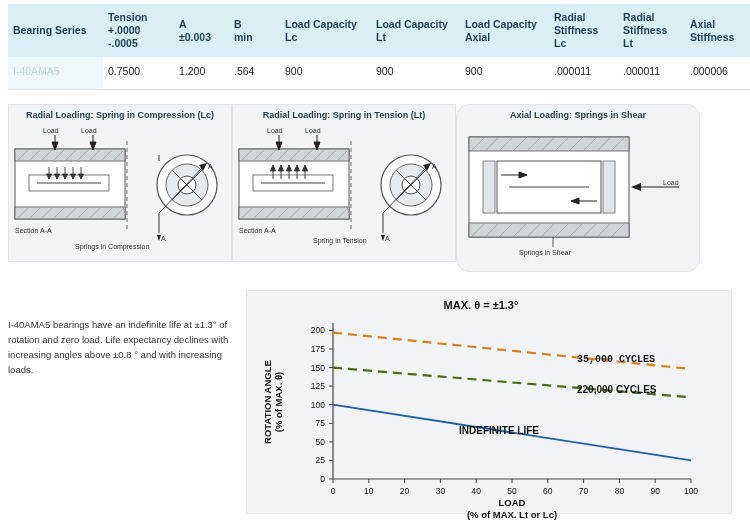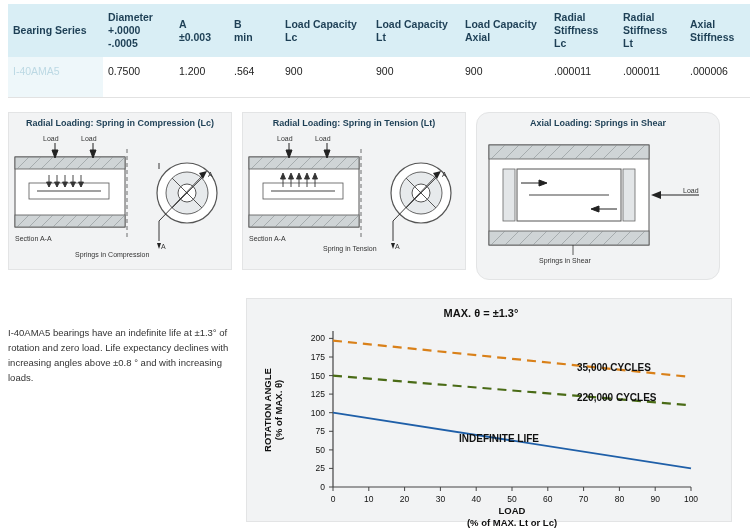--- a/index.html
+++ b/index.html
@@ -29,21 +29,21 @@
     font-size: 10.5px;
     font-weight: bold;
     text-align: left;
     padding: 7px 4px 7px 5px;
     vertical-align: middle;
     line-height: 1.25;
     border: none;
   }
   .spec-table td {
     font-size: 10.5px;
-    padding: 8px 4px 20px 5px;
+    padding: 8px 4px 12px 5px;
     vertical-align: middle;
     border-bottom: 1px solid #e2e2e2;
     background: #fff;
   }
   .spec-table td.series {
     background: #eef7fa;
     color: #bcd9e4;
   }
   .col-series { width: 86px; margin-top: 11px; }
   .col-dia { width: 62px; }
@@ -52,21 +52,20 @@
   .col-lc { width: 82px; }
   .col-lt { width: 80px; }
   .col-ax { width: 80px; }
   .col-rsl { width: 60px; }
   .col-rst { width: 58px; }
   .col-as  { width: 60px; }
 
   
   .diagrams {
     display: flex;
-    gap: 10px;
     margin: 14px 8px 0 8px;
   }
   .diagram {
     position: relative;
     background: #f2f3f4;
     border: 1px solid #e3e4e5;
   }
   .d1 { width: 222px; height: 156px; }
   .d2 { width: 222px; height: 156px; }
   .d3 { width: 242px; height: 166px; border-radius: 13px; }
@@ -123,21 +122,21 @@
 </head>
 <body>
 
 <table class="spec-table">
   <thead>
     <tr>
       <th class="col-series">
         <span>Bearing Series</span>
       </th>
       <th class="col-dia">
-        <span>Diameter</span><br>
+        <span>Tension</span><br>
         <span>+.0000</span><br>
         <span>-.0005</span>
       </th>
       <th class="col-a">
         <span>A</span><br>
         <span>±0.003</span>
       </th>
       <th class="col-b">
         <span>B</span><br>
         <span>min</span>
@@ -457,17 +456,17 @@
     <div style="position:absolute; left:-54px; top:100px; width:160px; transform:rotate(-90deg); text-align:center; font-size:9.5px; font-weight:bold; color:#111;">
       <span>ROTATION ANGLE</span><br>
       <span>(% of MAX. θ)</span>
     </div>
 
     <div style="position:absolute; left:86px; width:358px; top:206px; text-align:center; font-size:9.5px; font-weight:bold; color:#111; line-height:1.25;">
       <span>LOAD</span><br>
       <span>(% of MAX. Lt or Lc)</span>
     </div>
 
-    <div style="position:absolute; left:330px; top:63px; font-size:10px; font-weight:bold; color:#111;">35,000 CYCLES</div>
+    <div style="position:absolute; left:330px; top:63px; font-size:10px; font-weight:bold; color:#111;font-family:Liberation Mono, monospace;">35,000 CYCLES</div>
     <div style="position:absolute; left:330px; top:93px; font-size:10px; font-weight:bold; color:#111;text-align:center;">220,000 CYCLES</div>
     <div style="position:absolute; left:212px; top:134px; font-size:10px; font-weight:bold; color:#111;">INDEFINITE LIFE</div>
   </div>
 </div>
 
 </body></html>

